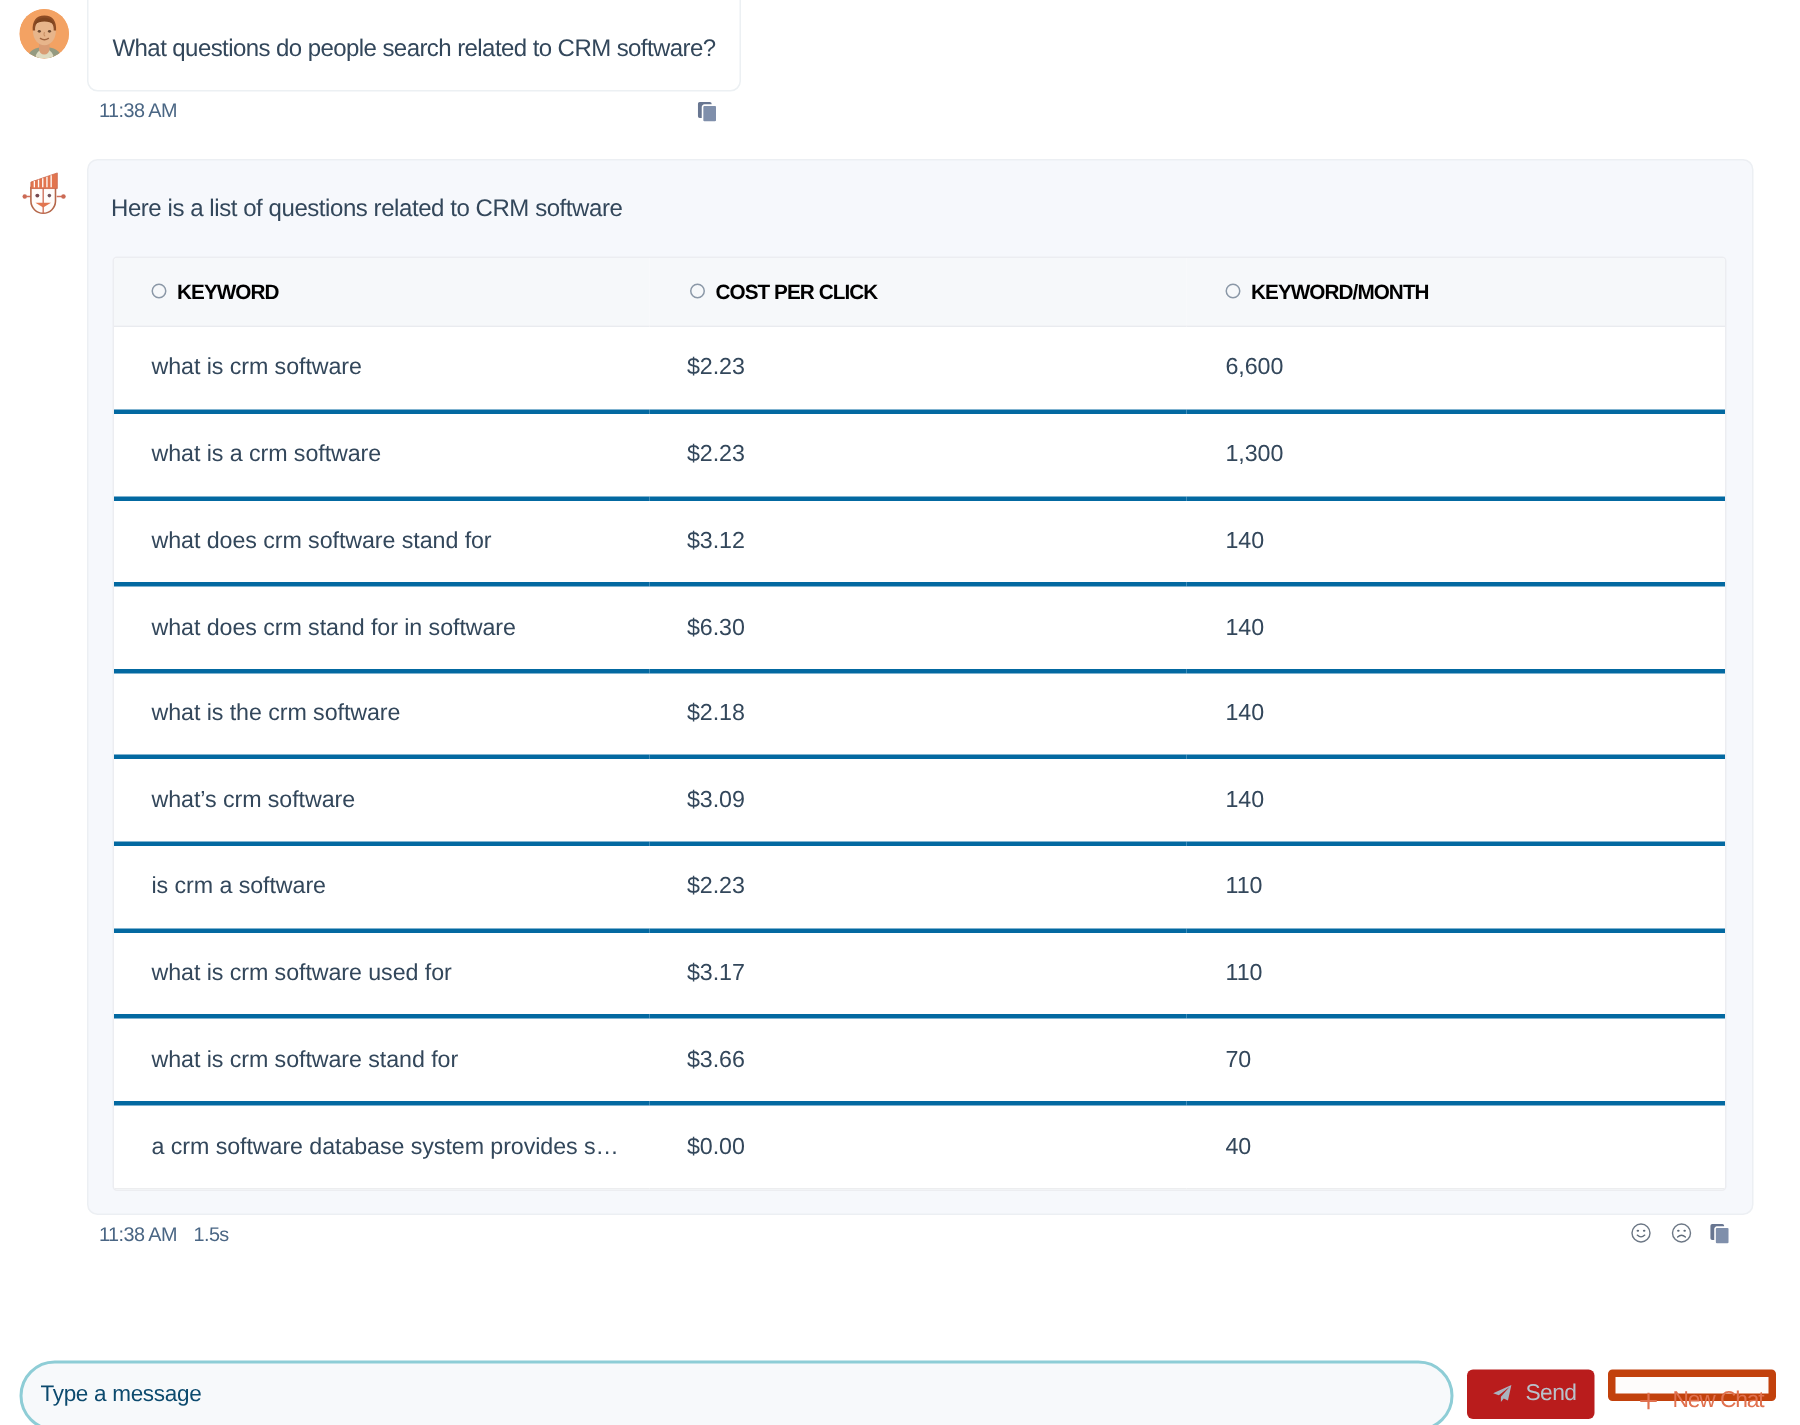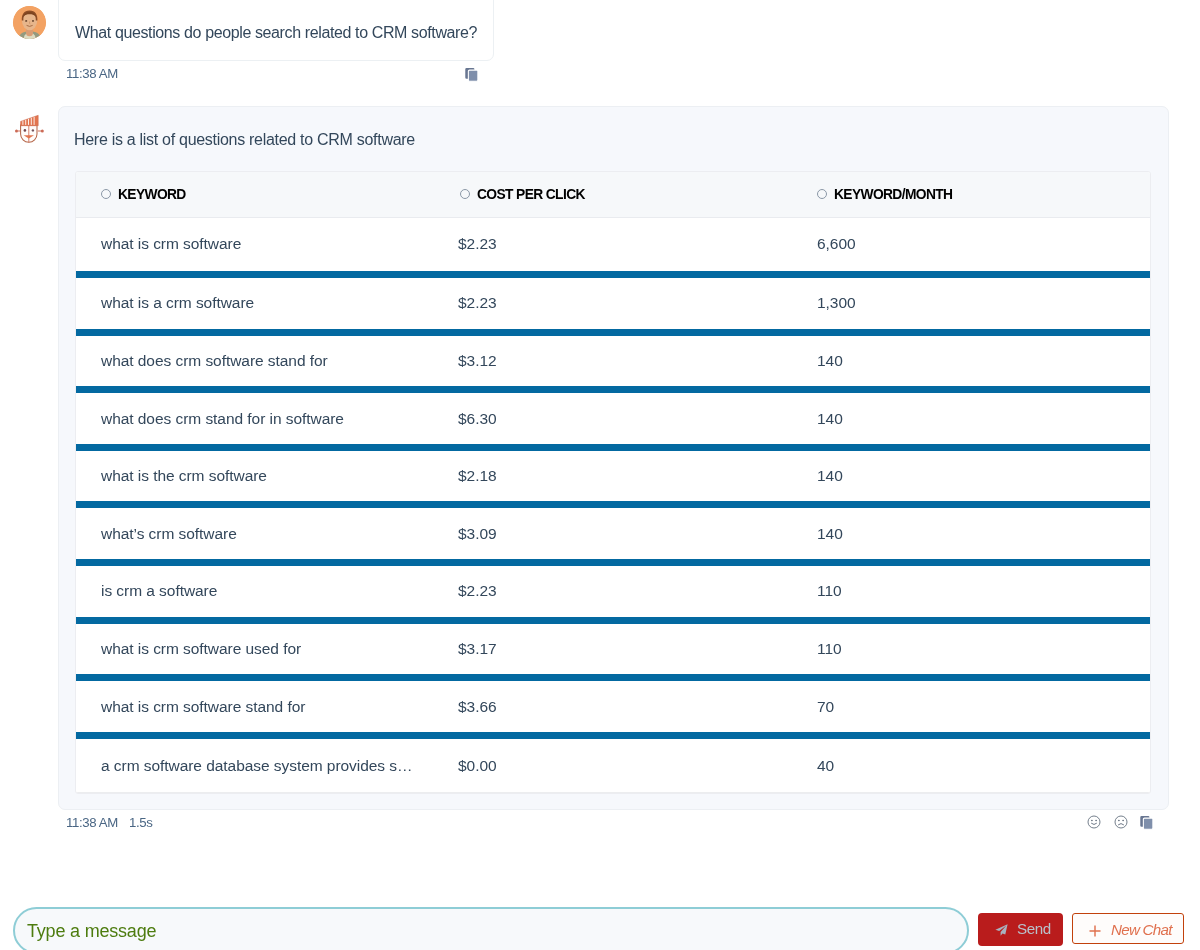--- a/index.html
+++ b/index.html
@@ -43,21 +43,21 @@
 
   .tablewrap {
     position:absolute; left:16px; top:64px; width:1076px; height:623px; overflow:hidden;
     background:#fff; border:1px solid #ecedf1; border-radius:3px;
   }
   table { border-collapse:collapse; width:1420px; table-layout:fixed; }
   th, td { text-align:left; padding:0; }
   thead tr { background:#f6f8fa; }
   th { height:45px; border-bottom:1px solid #e9ebef; font-size:13.8px; font-weight:700;
        color:#000000; letter-spacing:-0.62px; vertical-align:middle; }
-  td { height:57.6px; border-bottom:7px solid #0369a1; font-size:15.5px; color:#33475b;
+  td { height:57.6px; border-bottom:3px solid #0369a1; font-size:15.5px; color:#33475b;
        letter-spacing:-0.05px; vertical-align:middle; }
   tbody tr:last-child td { border-bottom:1px solid #ecedef; }
   .c1 { width:357px; } .c2 { width:358px; } .c3 { width:357px; } .c4 { width:348px; }
   th.c1, td.c1 { padding-left:25px; }
   th.c2 { padding-left:27px; } td.c2 { padding-left:25px; }
   th.c3 { padding-left:26px; } td.c3 { padding-left:26px; }
   .dotlabel { display:inline-flex; align-items:center; }
   .dot { width:10px; height:10px; border-radius:50%; border:1.3px solid #8b98a7;
          display:inline-block; margin-right:7px; position:relative; top:-0.5px; }
 
@@ -65,32 +65,32 @@
               letter-spacing:-0.35px; white-space:nowrap; }
   .meta-bot .dur { margin-left:11px; }
   .act { position:absolute; top:815px; width:14px; height:14px; }
   .act1 { left:1087px; } .act2 { left:1114px; } .act3 { left:1140px; }
 
   
   .input {
     position:absolute; left:13px; top:907px; width:956px; height:47px;
     border:2px solid #8ecdd6; border-radius:24px; background:#f7f9fb;
   }
-  .input .ph { position:absolute; left:12px; top:12px; font-size:18px; color:#4d7c0f;
+  .input .ph { position:absolute; left:12px; top:12px; font-size:15px; color:#0c4a6e;
                letter-spacing:-0.2px; }
   .send {
     position:absolute; left:978px; top:913px; width:85px; height:33px;
     background:#b91c1c; border-radius:4px;
   }
   .send .pi { position:absolute; left:17px; top:9px; }
   .send .lbl { position:absolute; left:39px; top:7px; font-size:15.2px; color:#b9c1ca;
                letter-spacing:-0.4px; }
   .newchat {
-    position:absolute; left:1072px; top:913px; width:112px; height:31px;
-    background:#fefcfb; border:1px solid #c2410c; border-radius:3px;font-style:italic;
+    position:absolute; left:1072px; top:913px; width:112px; height:21px;
+    background:#fefcfb; border:5px solid #c2410c; border-radius:3px;
   }
   .newchat .pi { position:absolute; left:16px; top:9px; }
   .newchat .lbl { position:absolute; left:38px; top:7px; font-size:15.2px; color:#e0714f;
                   letter-spacing:-0.75px; }
 </style>
 </head>
 <body>
 
 <div class="app">
 

